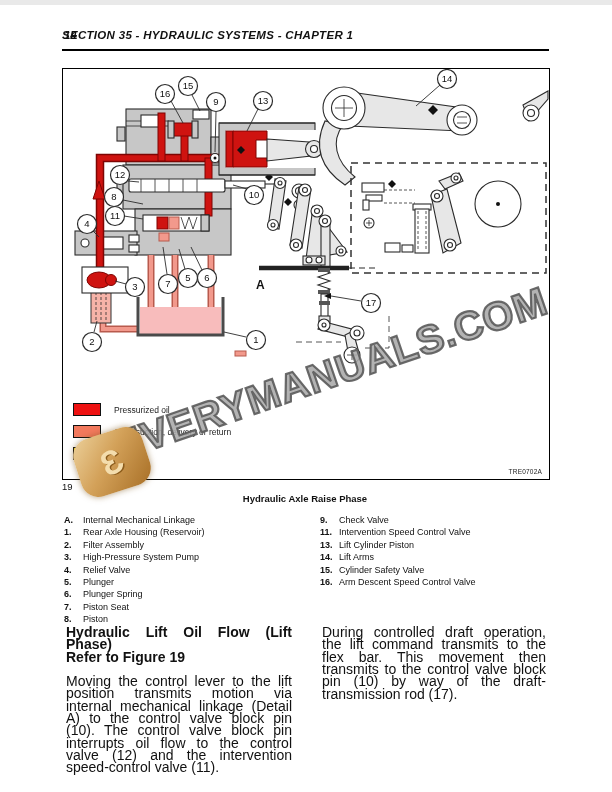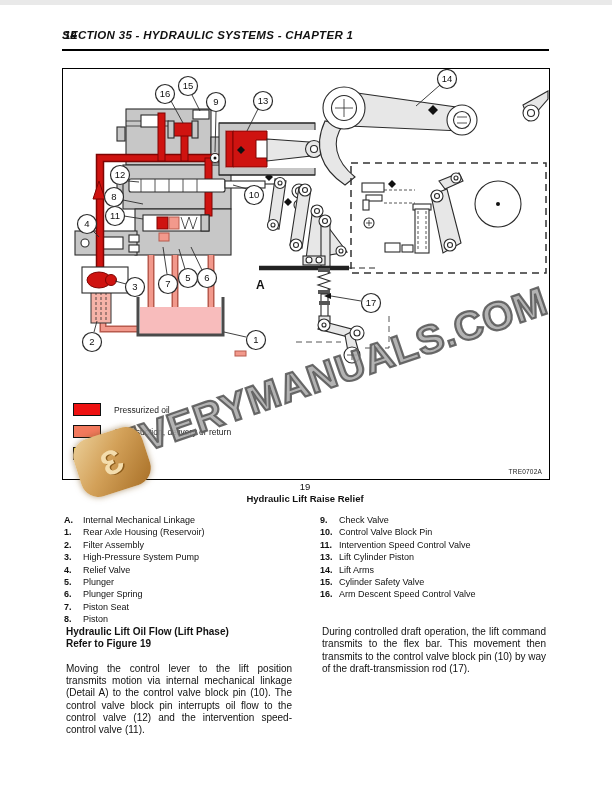--- a/index.html
+++ b/index.html
@@ -9,21 +9,21 @@
   
   .hdr{position:absolute;left:62px;top:24px;width:487px;border-bottom:2px solid #000;
        padding-bottom:5px;height:15px;}
   .hdr .pnum{position:absolute;left:2px;top:0;font:italic bold 11.5px "Liberation Sans",sans-serif;}
   .hdr .htitle{display:block;text-align:left;font:italic bold 11.5px "Liberation Sans",sans-serif;letter-spacing:.3px;}
 
   
   .figbox{position:absolute;left:62px;top:63px;width:486px;height:410px;border:1.5px solid #000;background:#fff;}
   .figbox svg{position:absolute;left:0;top:0;}
   .figcode{position:absolute;right:7px;bottom:4px;font-size:6.5px;color:#222;letter-spacing:.2px;}
-  .fignum{position:absolute;left:62px;top:476px;width:486px;text-align:center;font-size:9.5px;}
+  .fignum{position:absolute;left:62px;top:476px;width:486px;text-align:left;font-size:9.5px;}
   .figcap{position:absolute;left:62px;top:488px;width:486px;text-align:center;font-weight:bold;font-size:9.5px;}
 
   
   .legend{position:absolute;left:10px;top:334px;z-index:2;}
   .lrow{display:flex;align-items:center;height:13px;margin-bottom:9px;}
   .lsw{width:28px;height:13px;border:1.2px solid #111;box-sizing:border-box;flex:none;}
   .llab{margin-left:13px;font-size:8.5px;color:#222;}
 
   
   .wm{position:absolute;left:116px;top:420px;width:480px;z-index:5;
@@ -44,21 +44,21 @@
   .pcol.left{width:256px;}
   .pcol.right{flex:1;}
   .prow{display:flex;}
   .pkey{font-weight:bold;width:19px;flex:none;}
 
   
   .article{position:absolute;left:66px;top:621px;width:480px;display:flex;}
   .acol{width:226px;}
   .acol.right{width:224px;margin-left:30px;}
   .ahead{font-size:9.5px;font-weight:bold;line-height:13px;margin:0 0 4px 0;}
-  .article p{margin:0 0 12px 0;font-size:10px;line-height:12.35px;text-align:justify;}
+  .article p{margin:0 0 12px 0;font-size:14px;line-height:12.35px;text-align:justify;}
 
   
   .blk{fill:#c7c7c7;stroke:#2b2b2b;stroke-width:1.1;}
   .lt{fill:#e7e7e7;stroke:#2b2b2b;stroke-width:1.1;}
   .wht{fill:#fff;stroke:#2b2b2b;stroke-width:1.1;}
   .red{fill:#cf1310;stroke:#7e0503;stroke-width:1;}
   .sal{fill:#f2998c;stroke:#b85a4d;stroke-width:1;}
   .ln{fill:none;stroke:#2b2b2b;stroke-width:1.1;}
   .thin{fill:none;stroke:#2b2b2b;stroke-width:.8;}
   .dash{stroke-dasharray:6 4;}
@@ -394,21 +394,21 @@
 
     <div class="figcode">TRE0702A</div>
   </div>
 
   <div class="wm">EVERYMANUALS.COM</div>
   <div class="logo">
     <span>Ɛ</span>
   </div>
 
   <div class="fignum">19</div>
-  <div class="figcap">Hydraulic Lift Raise Relief</div>
+  <div class="figcap">Hydraulic Axle Raise Phase</div>
 
   <div class="parts">
     <div class="pcol left">
         <div class="prow">
           <span class="pkey">A.</span>
           <span>Internal Mechanical Linkage</span>
         </div>
         <div class="prow">
           <span class="pkey">1.</span>
           <span>Rear Axle Housing (Reservoir)</span>
@@ -439,24 +439,20 @@
         </div>
         <div class="prow">
           <span class="pkey">8.</span>
           <span>Piston</span>
         </div>
       </div>
     <div class="pcol right">
         <div class="prow">
           <span class="pkey">9.</span>
           <span>Check Valve</span>
-        </div>
-        <div class="prow">
-          <span class="pkey">10.</span>
-          <span>Control Valve Block Pin</span>
         </div>
         <div class="prow">
           <span class="pkey">11.</span>
           <span>Intervention Speed Control Valve</span>
         </div>
         <div class="prow">
           <span class="pkey">13.</span>
           <span>Lift Cylinder Piston</span>
         </div>
         <div class="prow">

